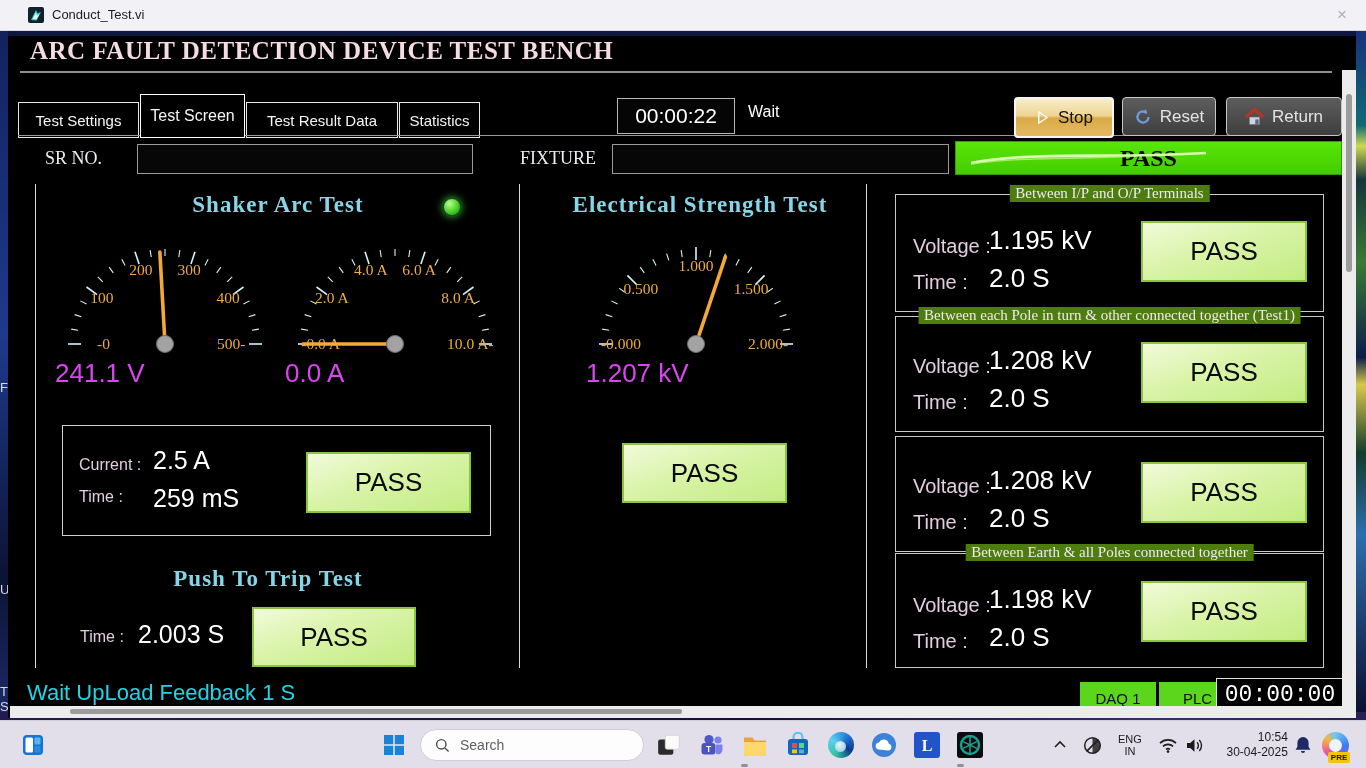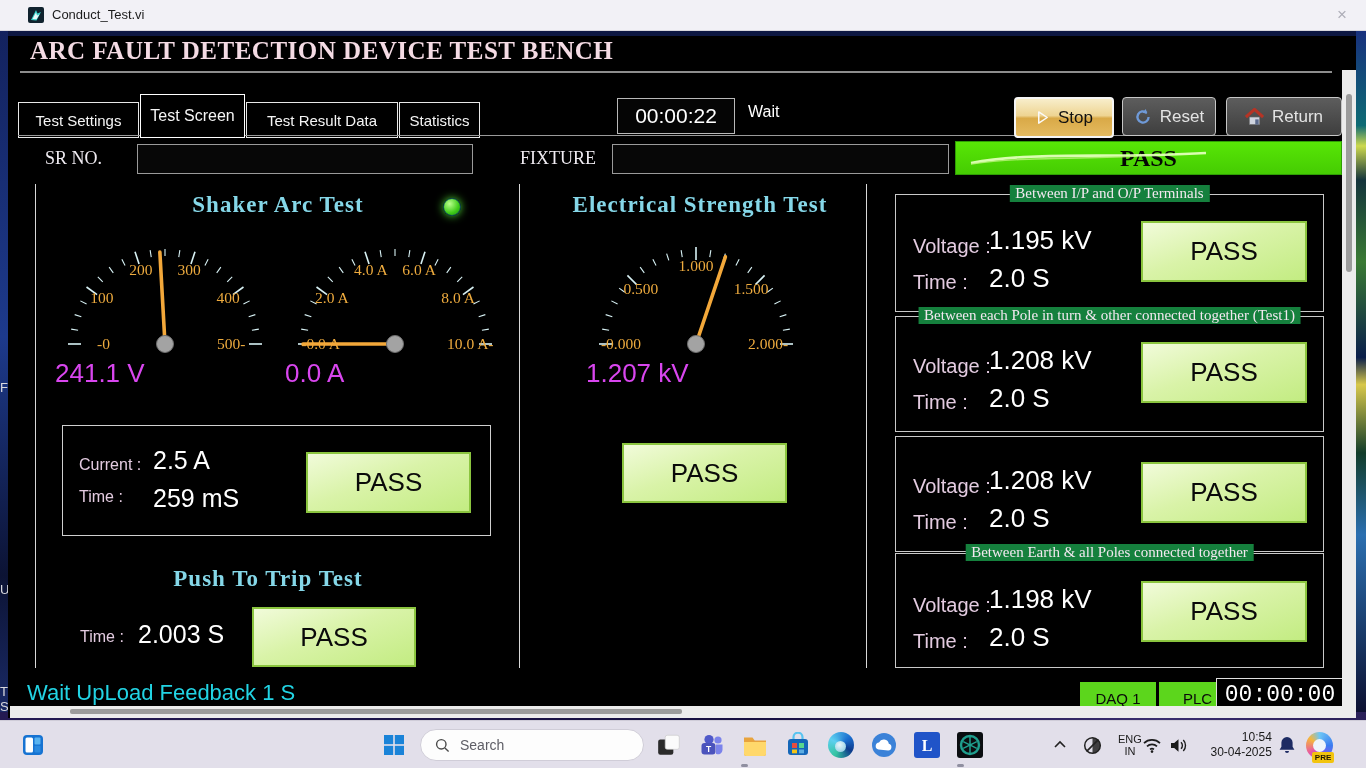--- a/index.html
+++ b/index.html
@@ -31,21 +31,21 @@
   .vline{position:absolute;width:1px;background:#d8d8d8;}
   .cyan-title{position:absolute;font:600 23px "Liberation Serif",serif;color:#85d7e8;letter-spacing:1px;text-align:center;}
   .led{position:absolute;width:16px;height:16px;border-radius:50%;background:radial-gradient(circle at 35% 30%,#b9ff8c,#3ecb18 60%,#1f8a10);box-shadow:0 0 8px rgba(90,255,60,.85);border:1px solid #155;}
   .gauge{position:absolute;overflow:visible;}
   .gauge-value{position:absolute;color:#d946ef;font-size:26px;}
   .pass-btn{position:absolute;background:linear-gradient(160deg,#f1fbda 0%,#d9f3a8 45%,#c3ec82 100%);border:2px solid #8bc53f;color:#0a0a0a;font-size:26px;display:flex;align-items:center;justify-content:center;}
   .mini-label{position:absolute;color:#e3cbe0;font-size:16px;}
   .mini-value{position:absolute;color:#fff;font-size:25px;}
   .result-frame{position:absolute;border:1px solid #cfcfcf;background:#000;}
   .hv-box{position:absolute;border:1px solid #c9c9c9;background:#000;}
-  .hv-legend{position:absolute;top:-10px;left:50%;transform:translateX(-50%);background:#15803d;padding:0 6px;font:15px "Liberation Serif",serif;color:#f2e8f0;white-space:nowrap;}
+  .hv-legend{position:absolute;top:-10px;left:50%;transform:translateX(-50%);background:#4d7c0f;padding:0 6px;font:15px "Liberation Serif",serif;color:#f2e8f0;white-space:nowrap;}
   .hv-lab{position:absolute;color:#e3cbe0;font-size:20px;}
   .hv-val{position:absolute;color:#fff;font-size:26px;}
   .status-msg{position:absolute;left:19px;top:644px;font-size:22px;color:#22d4e4;}
   .io-ind{position:absolute;background:#5cd61c;color:#0a0a0a;font-size:15px;display:flex;align-items:center;justify-content:flex-start;padding-top:3px;justify-content:center;margin-left:24px;}
   .bt-timer{position:absolute;border:1px solid #e0e0e0;border-bottom:none;color:#fff;font-size:23px;display:flex;align-items:flex-start;justify-content:center;padding-top:3px;background:#000;font-family:Liberation Mono, monospace;}
   .hscroll{position:absolute;left:2px;top:670px;width:1332px;height:12px;background:#ececec;z-index:5;}
   .hscroll .thumb{position:absolute;left:60px;top:3px;width:612px;height:5px;background:#9c9c9c;border-radius:2px;}
   .vscroll{position:absolute;left:1334px;top:34px;width:14px;height:648px;background:#ececec;z-index:5;}
   .vscroll .thumb{position:absolute;left:4px;top:24px;width:6px;height:178px;background:#9c9c9c;border-radius:3px;}
   
@@ -362,21 +362,21 @@
 
     <div class="tray">
       <svg width="16" height="16" viewBox="0 0 16 16" style="margin-right:14px">
         <path d="M3 10 L8 5 L13 10" stroke="#222" stroke-width="1.6" fill="none"></path>
       </svg>
       <svg width="21" height="21" viewBox="0 0 21 21" style="margin-right:15px">
         <circle cx="10.5" cy="10.5" r="7.8" fill="none" stroke="#222" stroke-width="1.5"></circle>
         <path d="M10.5 2.7 a7.8 7.8 0 0 1 0 15.6" fill="#222" opacity=".85"></path>
         <path d="M4.6 16.4 L16.4 4.6" stroke="#222" stroke-width="1.6"></path>
       </svg>
-      <div class="lang" style="">
+      <div class="lang" style="margin-right:16px">
         <div>ENG</div>
         <div>IN</div>
       </div>
       <svg width="20" height="17" viewBox="0 0 20 17" style="margin-right:7px">
         <path d="M2 6.2 a11.5 11.5 0 0 1 16 0" fill="none" stroke="#1b1b1b" stroke-width="1.7"></path>
         <path d="M5 9.4 a7.2 7.2 0 0 1 10 0" fill="none" stroke="#1b1b1b" stroke-width="1.7"></path>
         <path d="M8 12.4 a3.6 3.6 0 0 1 4 0" fill="none" stroke="#1b1b1b" stroke-width="1.7"></path>
         <circle cx="10" cy="14.6" r="1.3" fill="#1b1b1b"></circle>
       </svg>
       <svg width="21" height="17" viewBox="0 0 21 17" style="margin-right:10px">

